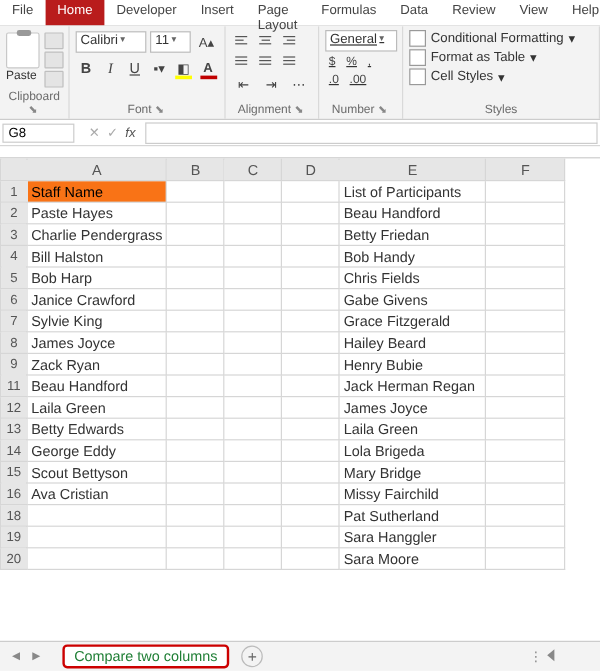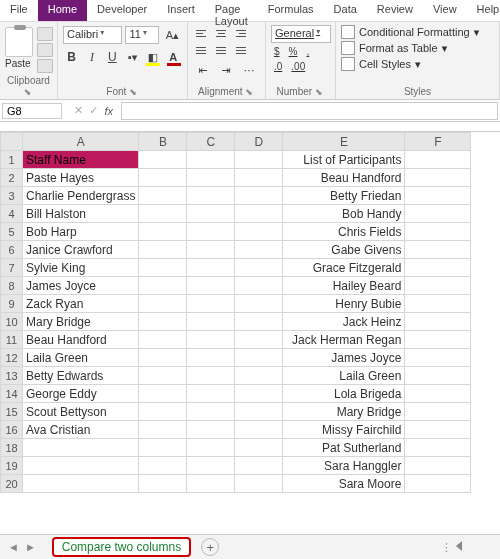--- a/index.html
+++ b/index.html
@@ -1,19 +1,19 @@
 <!DOCTYPE html>
 <html><head>
 <meta charset="utf-8">
 <style>
 * { margin: 0; padding: 0; box-sizing: border-box; font-family: "Segoe UI", Arial, sans-serif; }
 body { background: #fff; width: 500px; height: 559px; overflow: hidden; font-size: 11px; color: #333; }
 .menubar { background: #fff; display: flex; align-items: stretch; height: 22px; border-bottom: 1px solid #ddd; }
 .menubar .tab { padding: 3px 10px; color: #444; cursor: pointer; }
-.menubar .tab.active { background: #701a75; color: #fff; }
+.menubar .tab.active { background: #b91c1c; color: #fff; }
 .ribbon { background: #f3f3f3; border-bottom: 1px solid #ccc; display: flex; height: 78px; }
 .group { border-right: 1px solid #d9d9d9; padding: 3px 5px 0 5px; display: flex; flex-direction: column; justify-content: space-between; }
 .group-label { font-size: 10px; color: #6b6b6b; text-align: center; padding: 1px 0 2px; }
 .clipboard-top { display: flex; gap: 4px; }
 .paste-btn { display: flex; flex-direction: column; align-items: flex-start; width: 36px; }
 .paste-icon { width: 28px; height: 30px; background: #fff; border: 1px solid #c8c8c8; border-radius: 2px; position: relative; margin-top: 2px; }
 .paste-icon::before { content:""; position:absolute; top:-3px; left:8px; width:12px; height:5px; background:#999; border-radius:2px;}
 .small-icon { width: 16px; height: 14px; background: #e4e4e4; border: 1px solid #bfbfbf; border-radius: 1px; }
 .font-row { display: flex; gap: 3px; align-items: center; margin-bottom: 2px; }
 .combo { background: #fff; border: 1px solid #bbb; padding: 1px 3px; font-size: 11px; display:flex; align-items:flex-start; gap:2px; height:18px;}
@@ -39,22 +39,22 @@
 .fx-icons .chk{color:#aaa;}
 .fx{font-style:italic;color:#555;}
 .formula-bar{flex:1;border:1px solid #ccc;margin:1px 2px;height:18px;background:#fff;}
 .gap-row{height:10px;background:#fff;border-bottom:1px solid #ccc;}
 .sheet{overflow:auto;height:370px;position:relative;}
 table.grid{border-collapse:collapse;table-layout:fixed;}
 table.grid th, table.grid td{border:1px solid #d6d6d6;font-size:12px;padding:0 3px;height:18px;white-space:nowrap;overflow:hidden;}
 table.grid th{background:#e6e6e6;color:#555;font-weight:normal;text-align:center;}
 table.grid th.rowhead{width:22px;background:#e6e6e6;text-align:center;font-size:11px;}
 table.grid th.corner{background:#e6e6e6;width:22px;}
-.colA{width:116px;} .colB{width:48px;} .colC{width:48px;} .colD{width:48px;} .colE{width:122px;text-align:right;} .colF{width:66px;}
-td.header-cell{background:#be185d;color:#000;}
+.colA{width:116px;} .colB{width:48px;} .colC{width:48px;} .colD{width:48px;} .colE{width:122px;} .colF{width:66px;}
+td.header-cell{background:#f97316;color:#000;}
 .sheet-tabs{position:absolute;bottom:0;left:0;right:0;height:25px;background:#f3f3f3;border-top:1px solid #ccc;display:flex;align-items:center;}
 .nav-arrows{display:flex;gap:6px;padding:0 8px;color:#888;}
 .sheet-tab{border:2px solid #cc0000;border-radius:4px;padding:1px 8px;color:#1e7e34;background:#fff;font-size:12px;margin-left:8px;}
 .add-sheet{width:18px;height:18px;border:1px solid #bbb;border-radius:50%;display:flex;align-items:center;justify-content:center;margin-left:10px;color:#666;font-size:13px;}
 .sb-right{margin-left:auto;display:flex;gap:4px;padding-right:4px;color:#888;}
 .sb-right .tri{width:0;height:0;border-top:5px solid transparent;border-bottom:5px solid transparent;}
 .sb-right .tri.l{border-right:6px solid #888;}
 .number-btns{display:flex;gap:3px;margin-top:2px;}
 .nbtn{font-size:10px;color:#444;padding:1px 3px;}
 </style>
@@ -306,29 +306,20 @@
         <tr>
           <th class="rowhead">9</th>
           <td class="colA">Zack Ryan</td>
           <td class="colB"></td>
           <td class="colC"></td>
           <td class="colD"></td>
           <td class="colE">Henry Bubie</td>
           <td class="colF"></td>
         </tr>
         <tr>
-          <th class="rowhead">10</th>
-          <td class="colA">Mary Bridge</td>
-          <td class="colB"></td>
-          <td class="colC"></td>
-          <td class="colD"></td>
-          <td class="colE">Jack Heinz</td>
-          <td class="colF"></td>
-        </tr>
-        <tr>
           <th class="rowhead">11</th>
           <td class="colA">Beau Handford</td>
           <td class="colB"></td>
           <td class="colC"></td>
           <td class="colD"></td>
           <td class="colE">Jack Herman Regan</td>
           <td class="colF"></td>
         </tr>
         <tr>
           <th class="rowhead">12</th>

